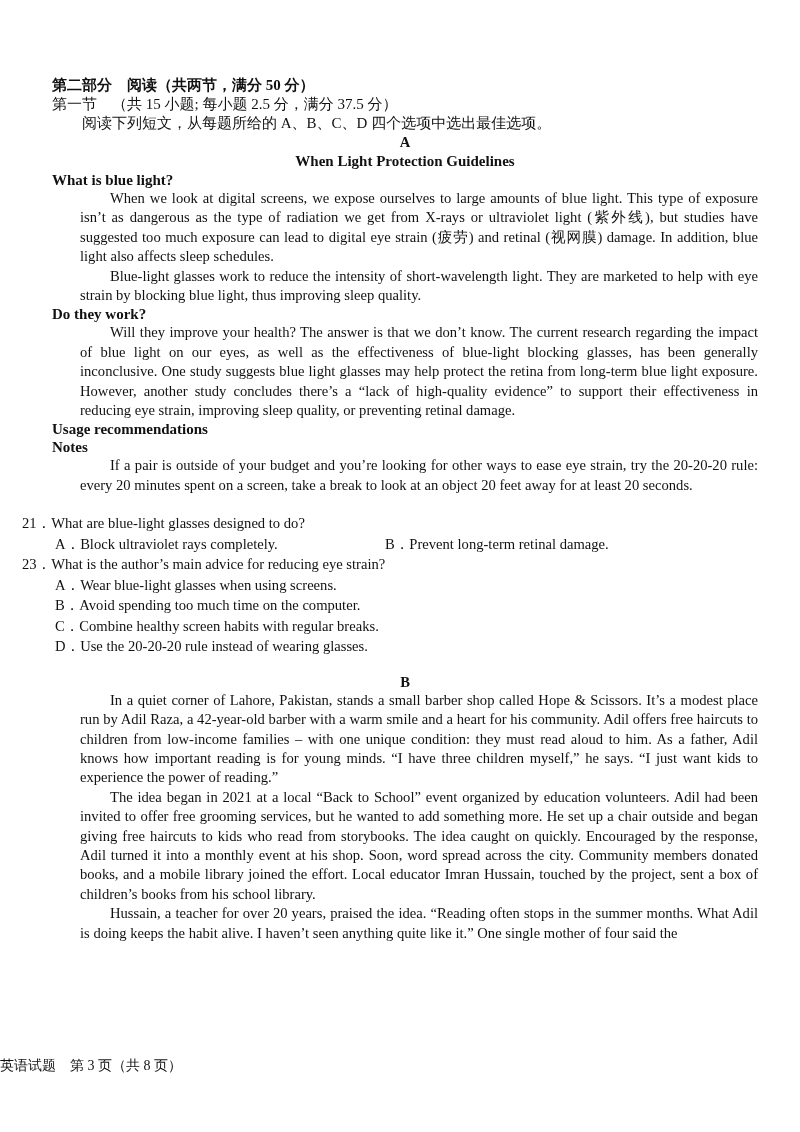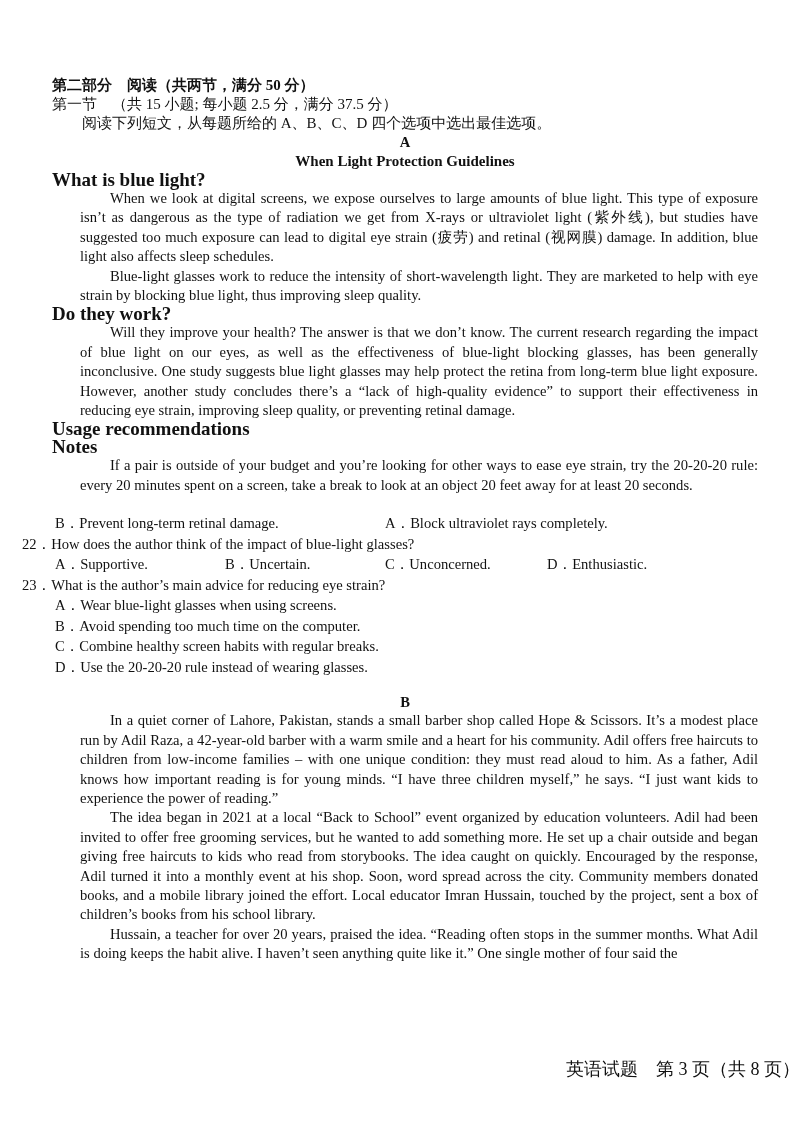--- a/index.html
+++ b/index.html
@@ -9,31 +9,31 @@
     color: #111111;
   }
   .page { position: absolute; left: 52px; top: 76px; width: 706px; }
   .bold { font-weight: bold; }
   .cn-head { font-size: 15px; line-height: 19px; }
   .indent { text-indent: 30px; }
   .para { font-size: 14.6px; line-height: 19.4px; text-align: justify; margin-left: 28px; }
   .center { text-align: center; }
   .section-letter { font-weight: bold; font-size: 14.6px; line-height: 17px; margin-top: 1px; }
   .title { font-weight: bold; font-size: 15px; line-height: 20px; }
-  .subhead { font-weight: bold; font-size: 19px; line-height: 18px; }
+  .subhead { font-weight: bold; font-size: 15px; line-height: 18px; }
   .q { font-size: 14.6px; line-height: 20.5px; }
   .qstem { padding-left: 0; }
   .opt-row { display: flex; padding-left: 33px; }
   .opt { line-height: 20.5px; }
   .opt-2col .opt { width: 330px; }
   .opt-4col .opt:nth-child(1) { width: 170px; }
   .opt-4col .opt:nth-child(2) { width: 160px; }
   .opt-4col .opt:nth-child(3) { width: 162px; }
   .opt-single { padding-left: 33px; line-height: 20.5px; }
-  .footer { position: absolute; top: 1057px; left: 0; width: 800px; text-align: right; font-size: 18px; }
+  .footer { position: absolute; top: 1057px; left: 0; width: 800px; text-align: left; font-size: 14px; }
 </style>
 </head>
 <body>
 
 <div class="page">
   <div class="cn-head bold">第二部分　阅读（共两节，满分 50 分）</div>
   <div class="cn-head">第一节　（共 15 小题; 每小题 2.5 分，满分 37.5 分）</div>
   <div class="cn-head indent">阅读下列短文，从每题所给的 A、B、C、D 四个选项中选出最佳选项。</div>
 
   <div class="section-letter center">A</div>
@@ -54,37 +54,29 @@
     <div class="subhead">Usage recommendations</div>
   </div>
   <div>
     <div class="subhead">Notes</div>
     <div class="para indent">If a pair is outside of your budget and you’re looking for other ways to ease eye strain, try the 20-20-20 rule: every 20 minutes spent on a screen, take a break to look at an object 20 feet away for at least 20 seconds.</div>
   </div>
 
   <div style="height:18px"></div>
 
   <div class="q" style="margin-left:-30px;">
+    <div class="qstem">
+      <span>21．</span><span>What are blue-light glasses designed to do?</span>
+    </div>
     <div class="opt-row opt-2col">
+      <span class="opt">A．Block ultraviolet rays completely.</span>
       <span class="opt">B．Prevent long-term retinal damage.</span>
-      <span class="opt">A．Block ultraviolet rays completely.</span>
     </div>
   </div>
 
-  <div class="q" style="margin-left:-30px;">
-    <div class="qstem">
-      <span>22．</span><span>How does the author think of the impact of blue-light glasses?</span>
-    </div>
-    <div class="opt-row opt-4col">
-      <span class="opt">A．Supportive.</span>
-      <span class="opt">B．Uncertain.</span>
-      <span class="opt">C．Unconcerned.</span>
-      <span class="opt">D．Enthusiastic.</span>
-    </div>
-  </div>
 
   <div class="q" style="margin-left:-30px;">
     <div class="qstem">
       <span>23．</span><span>What is the author’s main advice for reducing eye strain?</span>
     </div>
     <div class="opt-single">A．Wear blue-light glasses when using screens.</div>
     <div class="opt-single">B．Avoid spending too much time on the computer.</div>
     <div class="opt-single">C．Combine healthy screen habits with regular breaks.</div>
     <div class="opt-single">D．Use the 20-20-20 rule instead of wearing glasses.</div>
   </div>

